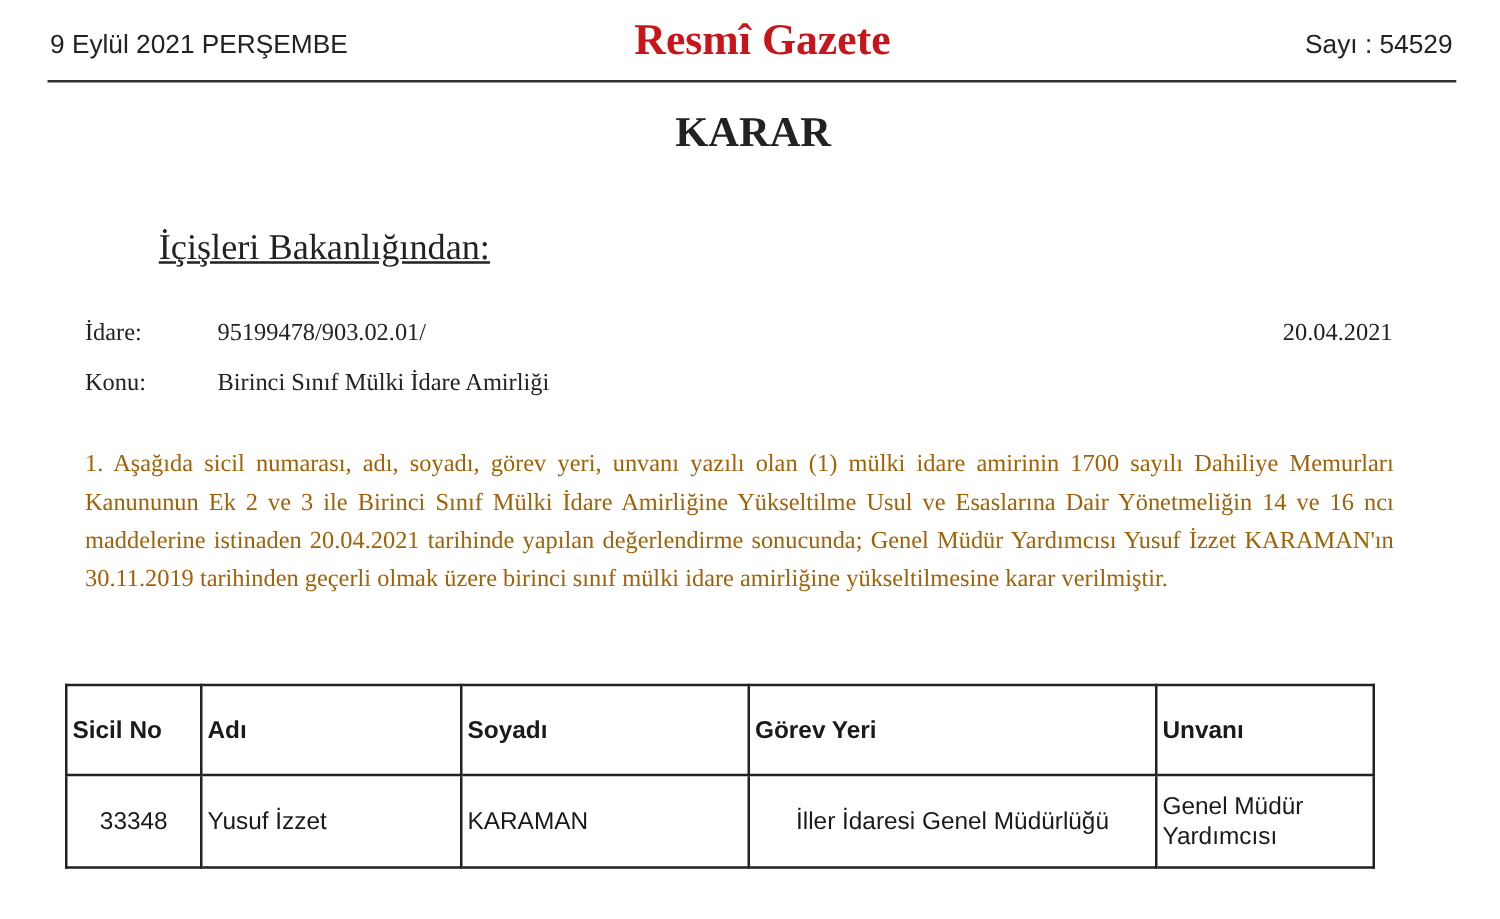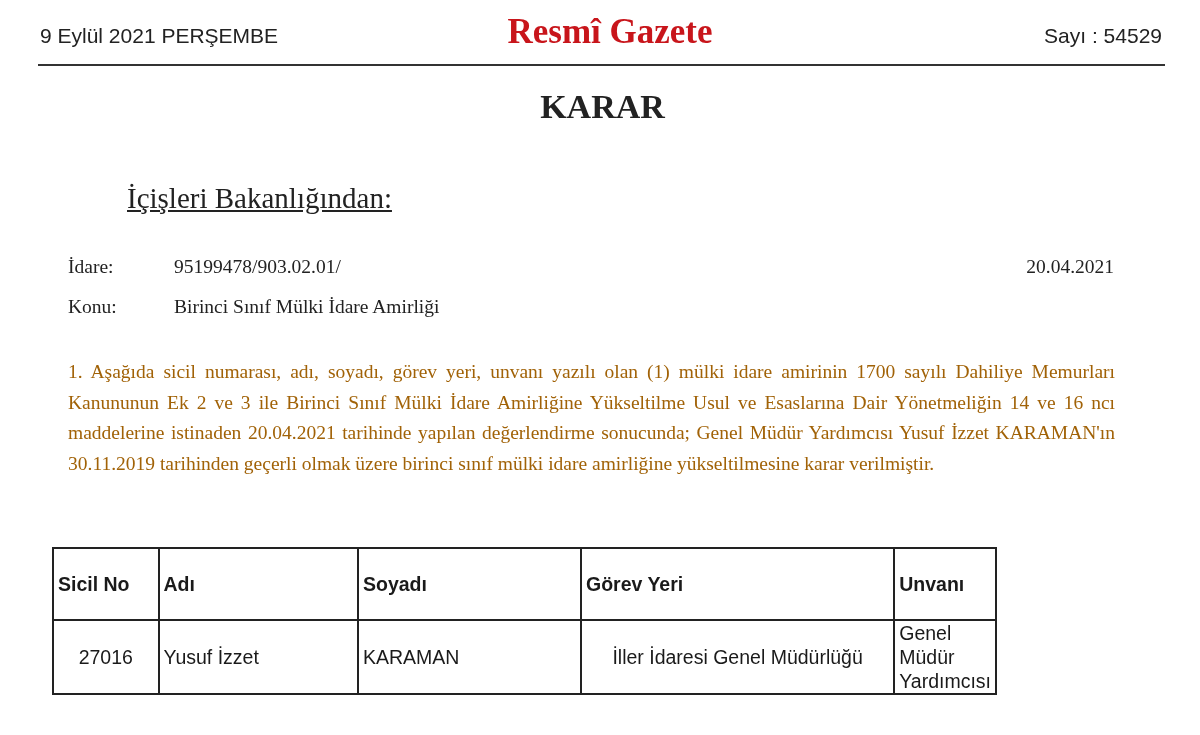--- a/index.html
+++ b/index.html
@@ -7,21 +7,21 @@
   .header-date { position: absolute; left: 40px; top: 24px; font-family: "Liberation Sans", sans-serif; font-size: 21px; color: #222; }
   .header-title { position: absolute; left: 0; width: 1220px; top: 12px; text-align: center; font-family: "Liberation Serif", serif; font-weight: bold; font-size: 35px; color: #c8151b; }
   .header-issue { position: absolute; right: 38px; top: 24px; font-family: "Liberation Sans", sans-serif; font-size: 21px; color: #222; }
   .header-rule { position: absolute; left: 38px; right: 35px; top: 64px; height: 2px; background: #333; }
   .doc-title { position: absolute; left: 0; width: 1205px; top: 88px; text-align: center; font-family: "Liberation Serif", serif; font-weight: bold; font-size: 34px; color: #222; }
   .ministry { position: absolute; left: 127px; top: 182px; font-family: "Liberation Serif", serif; font-size: 29px; text-decoration: underline; color: #222; }
   .meta-row { position: absolute; left: 68px; font-family: "Liberation Serif", serif; font-size: 19.5px; color: #222; }
   .meta-label { display: inline-block; width: 106px; }
   .meta-date { position: absolute; right: 86px; top: 256px; font-family: "Liberation Serif", serif; font-size: 19.5px; color: #222; text-align: right; }
   .body-text { position: absolute; left: 68px; width: 1047px; top: 357px; font-family: "Liberation Serif", serif; font-size: 19.5px; line-height: 30.5px; text-align: justify; color: #a16207; }
-  table.decision { position: absolute; left: 52px; top: 547px; width: 945px; border-collapse: collapse; font-family: "Liberation Sans", sans-serif; font-size: 19.5px; color: #1a1a1a; }
+  table.decision { position: absolute; left: 52px; top: 547px; width: 1048px; border-collapse: collapse; font-family: "Liberation Sans", sans-serif; font-size: 19.5px; color: #1a1a1a; }
   table.decision th, table.decision td { border: 2px solid #222; padding: 0 4px; }
   table.decision th { height: 70px; text-align: left; font-weight: bold; vertical-align: middle; }
   table.decision td { height: 72px; vertical-align: middle; }
   .c-sicil { width: 98px; }
   .c-adi { width: 198px; margin-left: 11px; }
   .c-soyadi { width: 220px; }
   .c-gorev { width: 316px; }
   .center { text-align: center; }
   .unvan-cell { text-align: left; line-height: 24px; }
 </style>
@@ -53,21 +53,21 @@
     <tr>
       <th class="c-sicil">Sicil No</th>
       <th class="c-adi">Adı</th>
       <th class="c-soyadi">Soyadı</th>
       <th class="c-gorev">Görev Yeri</th>
       <th>Unvanı</th>
     </tr>
   </thead>
   <tbody>
     <tr>
-      <td class="center">27016</td>
+      <td class="center">33348</td>
       <td>Yusuf İzzet</td>
       <td>KARAMAN</td>
       <td class="center">İller İdaresi Genel Müdürlüğü</td>
       <td class="unvan-cell">
         <div>Genel Müdür</div>
         <div>Yardımcısı</div>
       </td>
     </tr>
   </tbody>
 </table>

